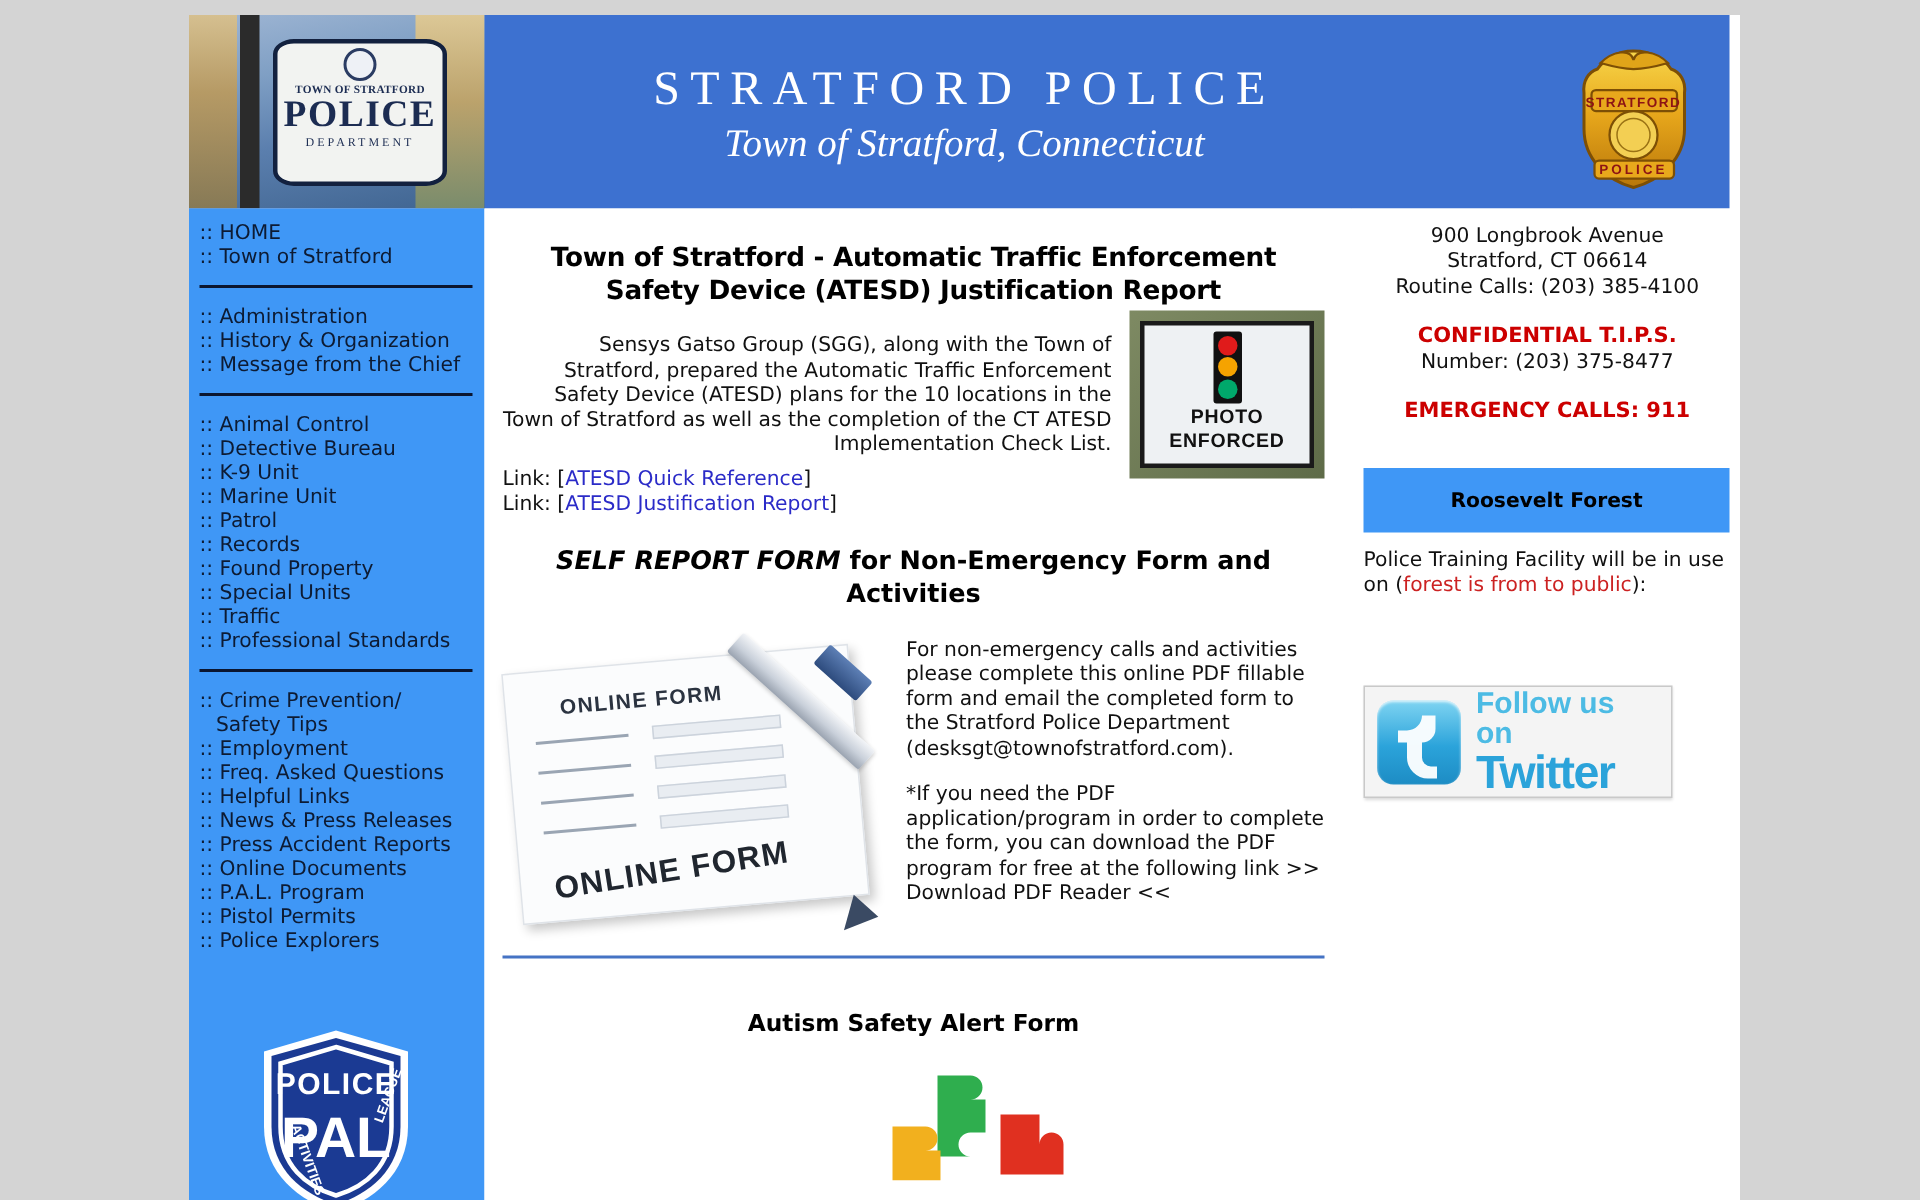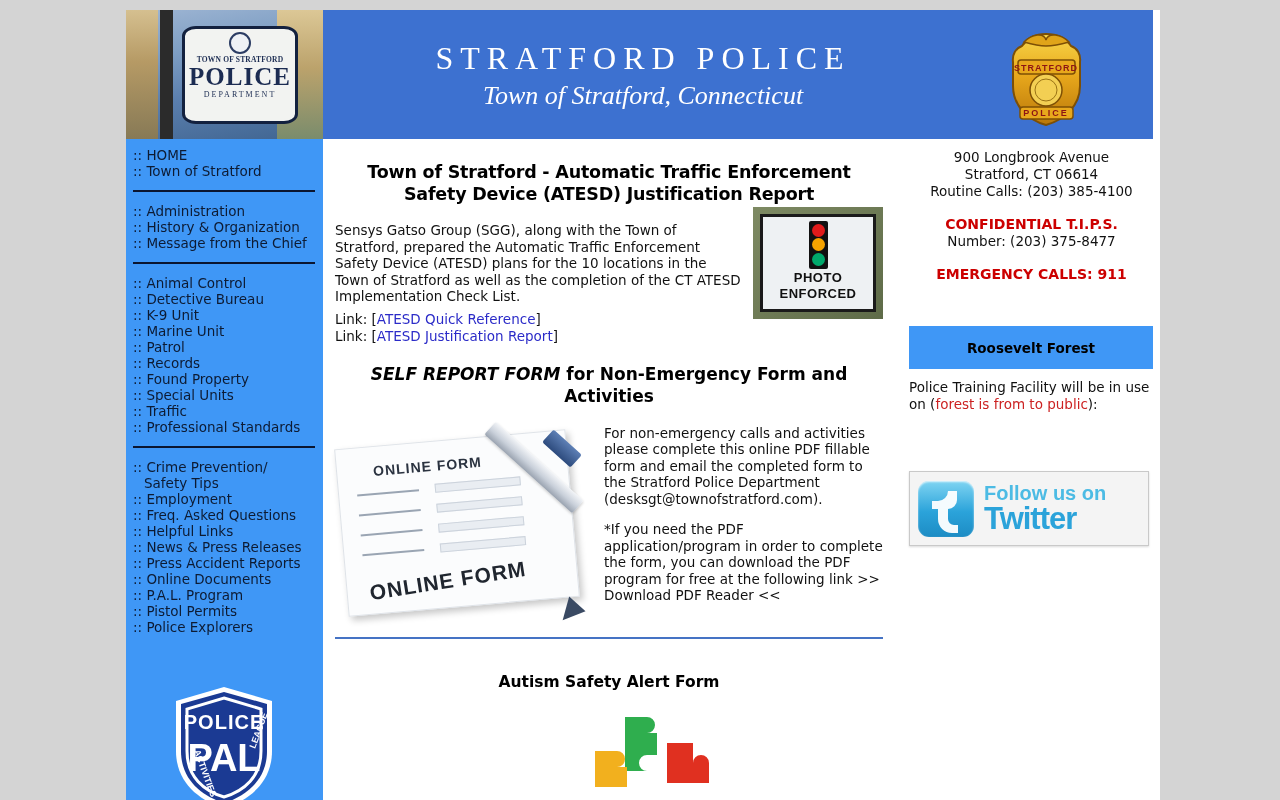--- a/index.html
+++ b/index.html
@@ -57,21 +57,21 @@
     display:flex; flex-direction:column; align-items:center; justify-content:center;
   }
   .site-title {
     font-family:"Liberation Serif", serif; font-size:32px; color:#ffffff;
     letter-spacing:7px; line-height:42px; white-space:nowrap;
   }
   .site-sub {
     font-family:"Liberation Serif", serif; font-style:italic; font-size:26px;
     color:#ffffff; line-height:34px; white-space:nowrap;
   }
-  .badge-wrap { position:absolute; left:846px; top:14px; width:150px; height:110px; }
+  .badge-wrap { position:absolute; left:889px; top:14px; width:150px; height:110px; }
   .badge { position:absolute; left:32px; top:4px; width:85px; height:100px; }
 
   
   .leftnav {
     position:absolute; left:0; top:129px;
     width:197px; height:671px;
     background:#3f97f6;
     padding:8px 0 0 7px;
   }
   .nav-item {
@@ -90,21 +90,21 @@
     width:578px; height:671px;
     background:#ffffff;
     padding: 22px 18px 0 12px;
   }
   .h-title {
     text-align:center; font-weight:bold; 
     font-size:17.5px; color:#000; line-height:22px;
     font-family:"DejaVu Sans", sans-serif; letter-spacing:-0.2px;
   }
   .body-text {
-    font-size:13.5px; color:#111; line-height:16.5px; margin-top:17px;
+    font-size:13.5px; color:#111; line-height:16.5px; margin-top:17px;text-align:right;
   }
   .photo-sign {
     float:right; width:130px; height:112px; margin: 2px 0 6px 12px;
     background: linear-gradient(135deg,#7e8a63,#5e6b48);
     padding:7px; position:relative;
   }
   .ps-inner {
     width:100%; height:100%; background:#eef1f3; border:3px solid #1a1a1a;
     display:flex; flex-direction:column; align-items:center; justify-content:flex-start;
     padding-top:4px;
@@ -155,28 +155,28 @@
     position:absolute; left:775px; top:129px;
     width:259px; height:671px;
     background:#ffffff; padding: 10px 6px 0 8px;
   }
   .addr { text-align:center; font-size:13.5px; line-height:17px; color:#111; }
   .tips { text-align:center; margin-top:16px; }
   .tips-t { color:#cc0000; font-weight:bold; font-size:14px; }
   .tips-n { font-size:13.5px; color:#111; line-height:18px;}
   .emerg { text-align:center; color:#cc0000; font-weight:bold; font-size:14px; margin-top:16px;}
   .rf-box {
-    margin-top:44px; width:244px; height:43px; background:#3f97f6;
+    margin-top:30px; width:244px; height:43px; background:#3f97f6;
     display:flex; align-items:center; justify-content:center;
     font-weight:bold; font-size:13.5px; color:#000;
   }
   .rf-text { font-size:13.5px; line-height:16.5px; color:#111; margin-top:10px; }
   .rf-red { color:#cc2222; }
   .tw-box {
-    margin-top:59px; width:240px; height:75px; background:#f4f4f4;
+    margin-top:59px; width:206px; height:75px; background:#f4f4f4;
     border:1px solid #c9c9c9; display:flex; align-items:center; gap:10px; padding:0 8px;
     box-shadow: 0 1px 2px rgba(0,0,0,.15);
   }
   .tw-icon { width:56px; height:56px; border-radius:11px;
     background: linear-gradient(180deg,#7fd4f2,#2ba3da 55%,#1d8cc4);
     position:relative; flex:0 0 56px; box-shadow: inset 0 1px 2px rgba(255,255,255,.8);}
   .tw-words { line-height:1; }
   .tw-1 { font-family:"Liberation Sans",sans-serif; font-size:20px; color:#4cbbe4; font-weight:bold;}
   .tw-2 { font-family:"Liberation Sans",sans-serif; font-size:31px; color:#2ba3da; font-weight:bold; letter-spacing:-1px;}
 </style>

